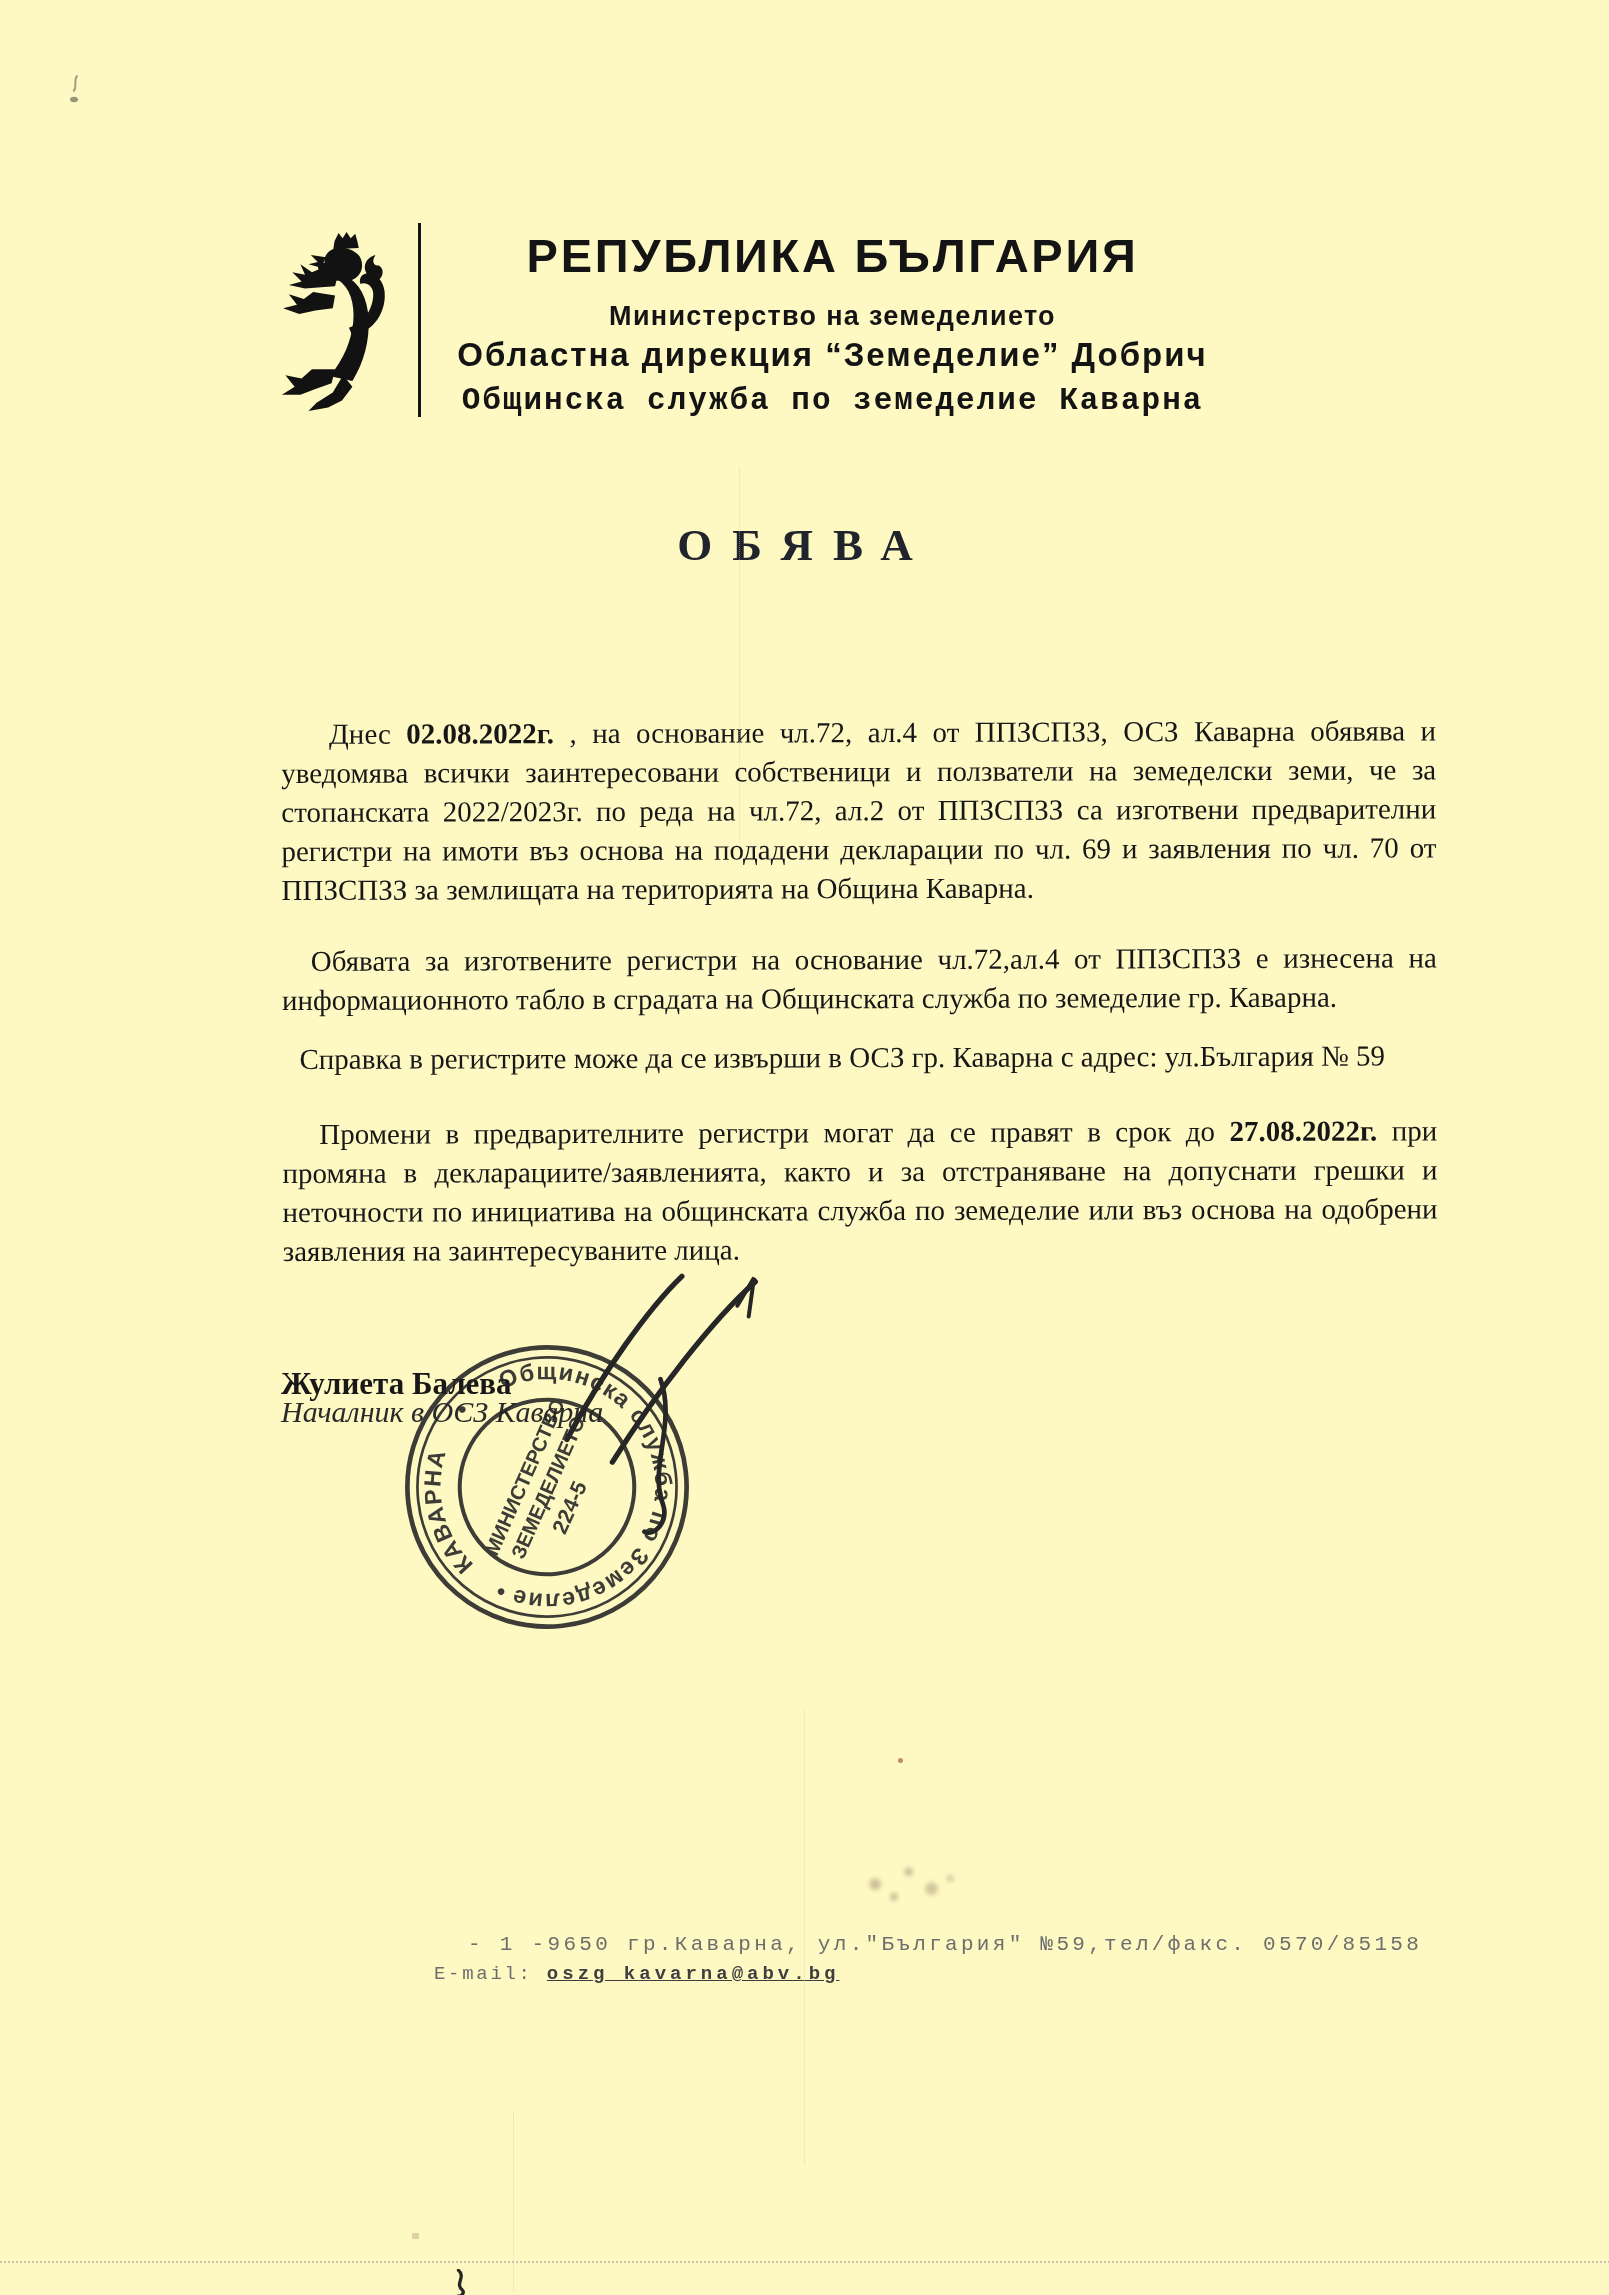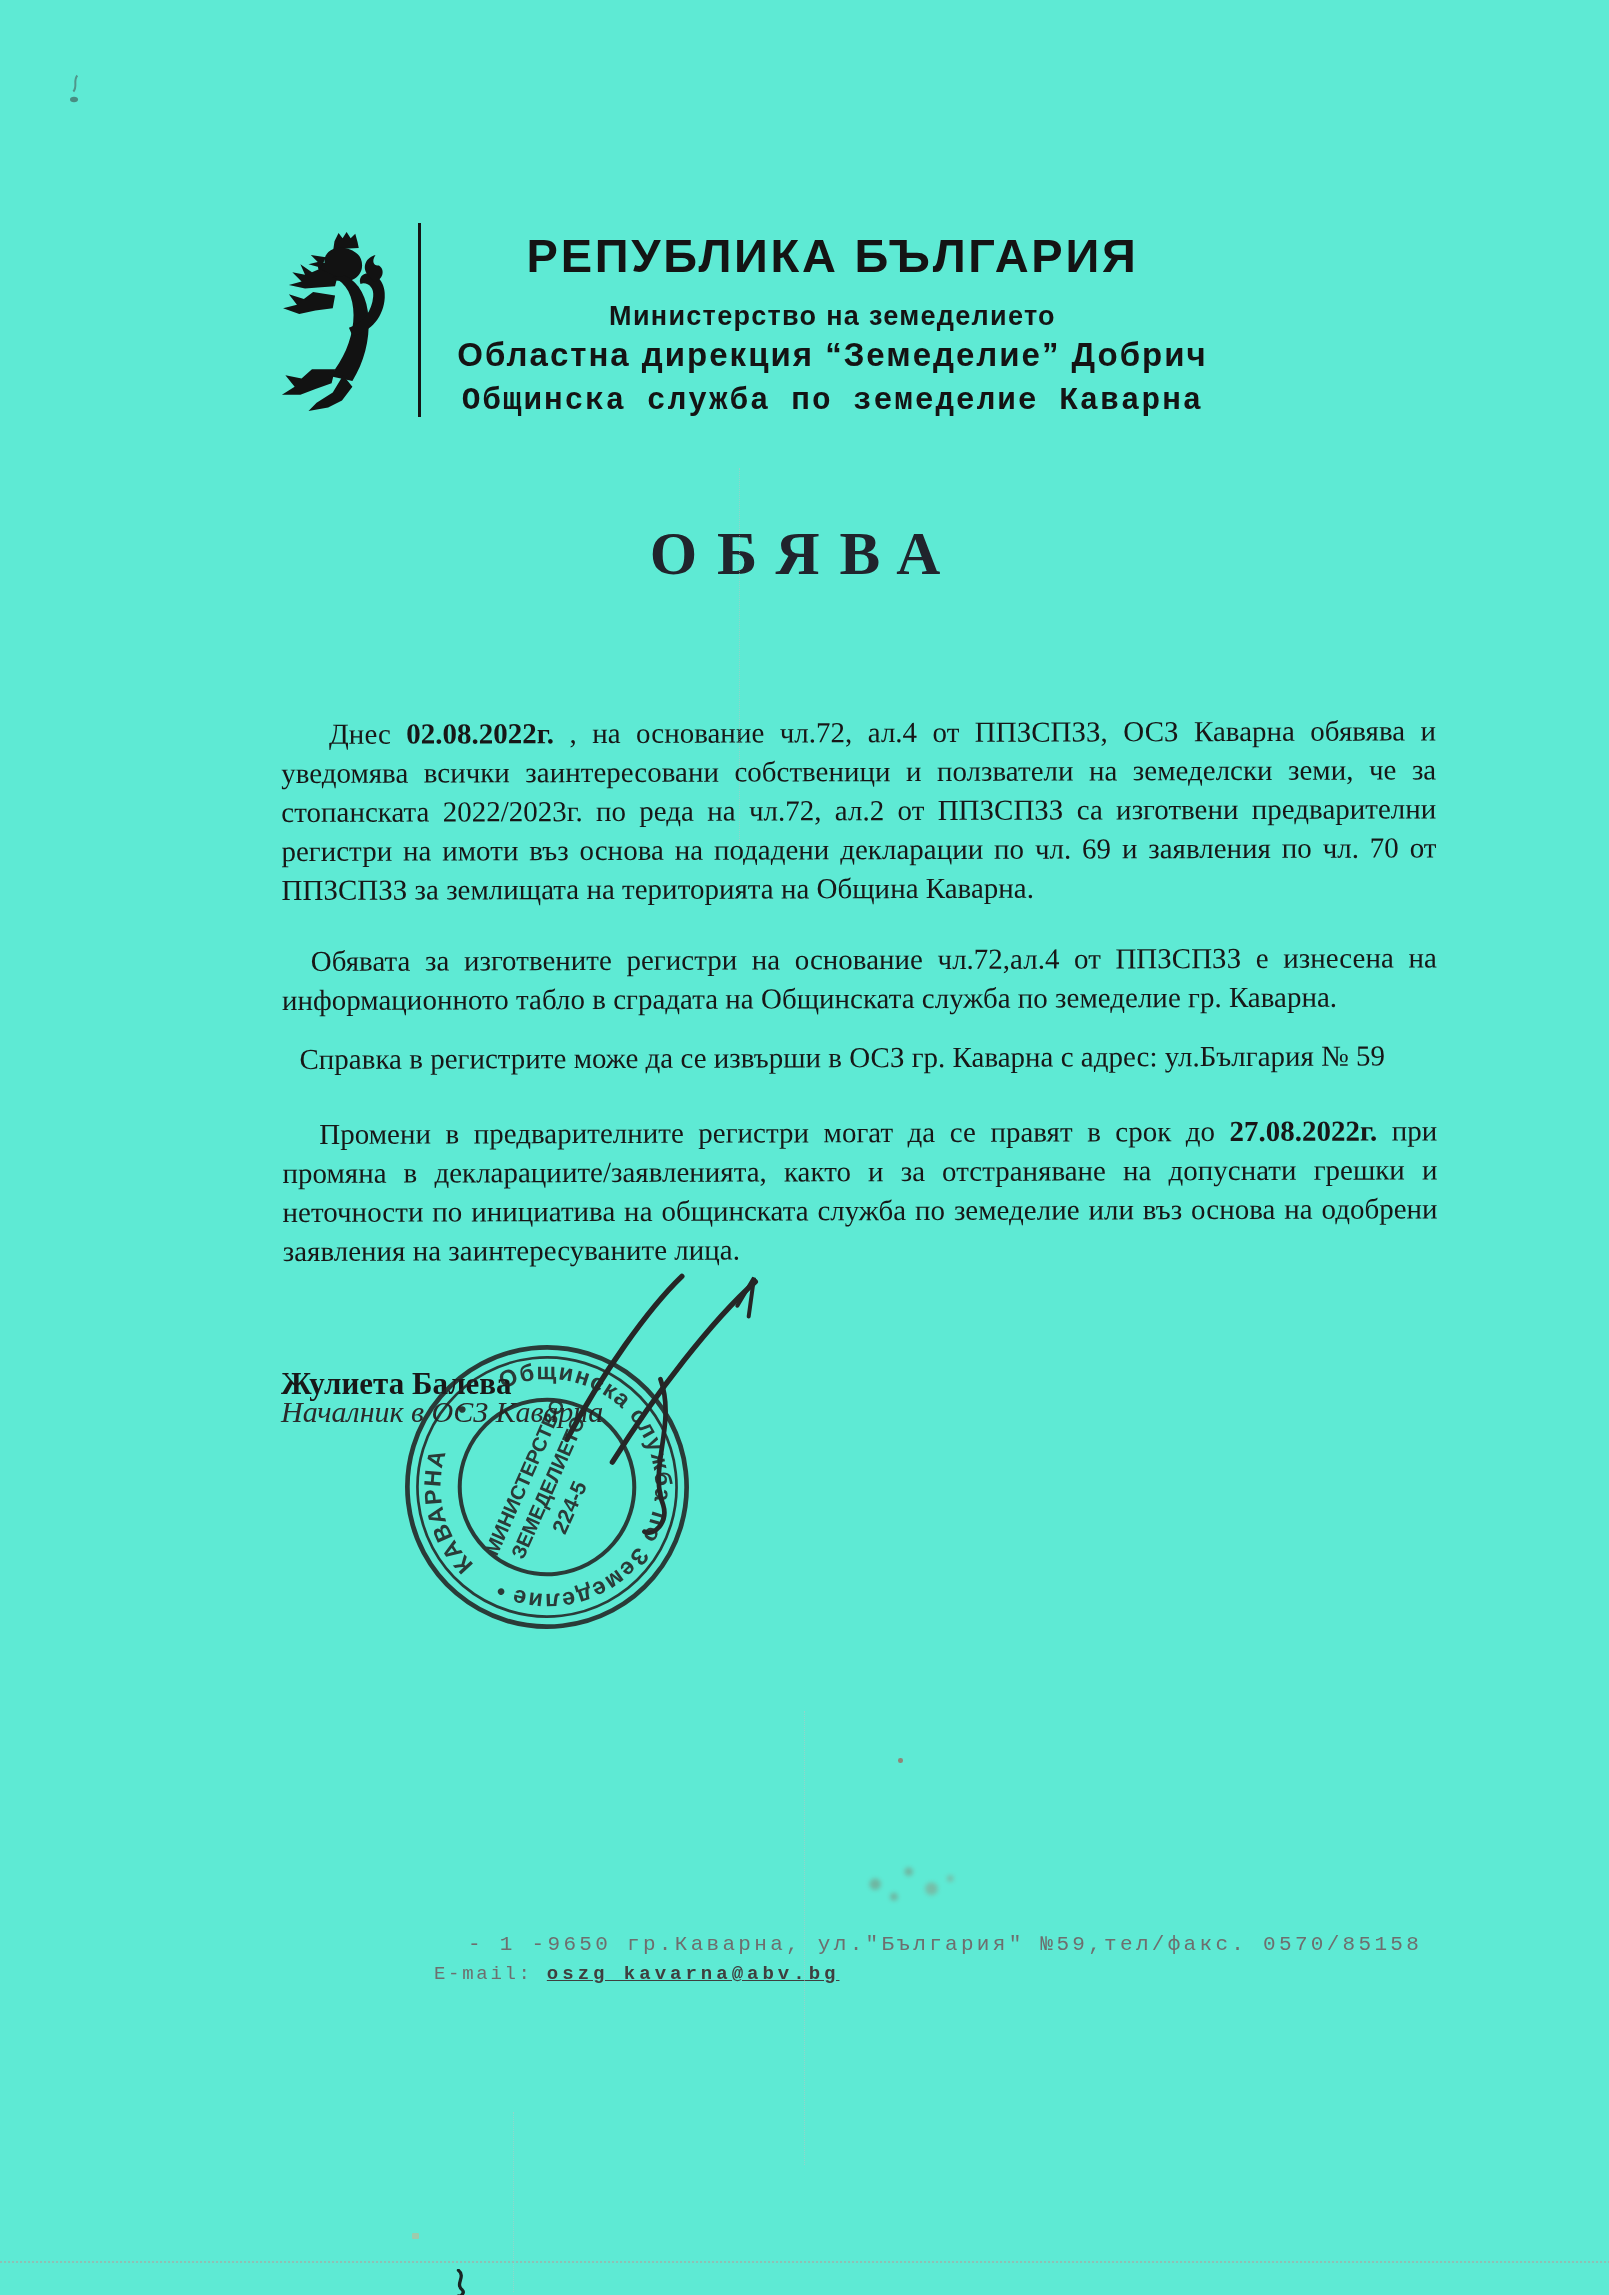--- a/index.html
+++ b/index.html
@@ -1,37 +1,37 @@
 <!DOCTYPE html>
 <html style="font-size:10.7px"><head>
 <meta charset="utf-8">
 <style>
   html,body { margin:0; padding:0; background:#e8e8e6; }
   .page {
     position:relative; width:1610px; height:2295px;
-    background:#5eead4; overflow:hidden;
+    background:#fef9c3; overflow:hidden;
     font-family:"Liberation Serif", serif; color:#1b1b1b;
   }
 
   
   .lion { position:absolute; left:275px; top:227px; width:134px; height:190px; }
   .hdr-sep { position:absolute; left:418px; top:223px; width:2.7px; height:194px; background:#151515; }
   .hdr-text {
     position:absolute; left:428px; top:231px; width:809px; text-align:center;
     font-family:"Liberation Sans", sans-serif; font-weight:bold; color:#141414;
   }
   .h-country     { font-size:47px; letter-spacing:2.7px; line-height:49px; }
   .h-ministry    { font-size:27px; letter-spacing:1.3px; margin-top:18.7px; line-height:35px; }
   .h-directorate { font-size:33px; letter-spacing:2px; margin-top:3px; line-height:35px; }
   .h-service     { font-size:31px; letter-spacing:2px; margin-top:12px; line-height:33px;font-family:Liberation Mono, monospace; }
 
   
   .doc-title {
     position:absolute; left:0; top:519px; width:1610px; text-align:center;
-    font-size:61px; font-weight:bold; letter-spacing:20px; color:#20242c;
+    font-size:45px; font-weight:bold; letter-spacing:20px; color:#20242c;
   }
 
   
   .doc-body {
     position:absolute; left:281px; top:715px; width:1155px;
     font-size:29px; line-height:39px; text-align:justify; color:#171717;
     transform:rotate(-0.18deg); transform-origin:left top;
   }
   .doc-body p { margin:0; }
   .p1 { text-indent:48px; margin-bottom:32px !important; }

